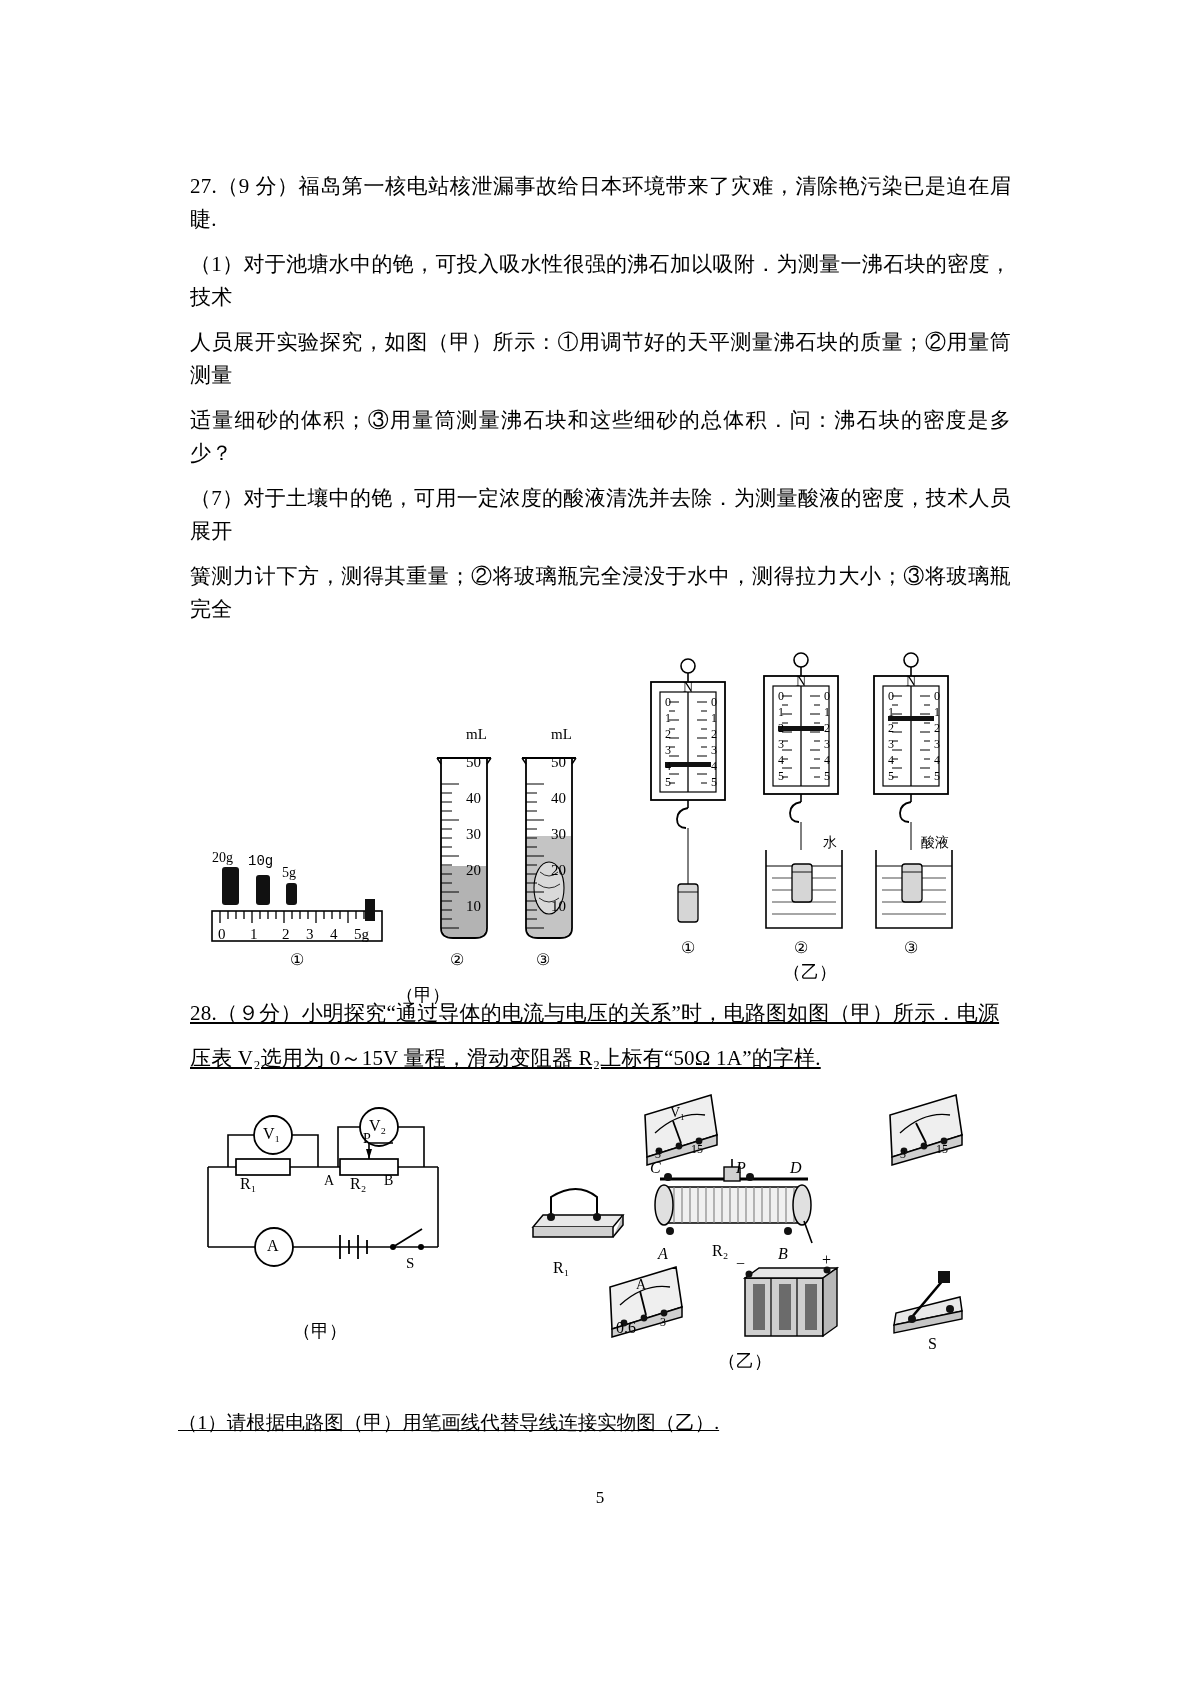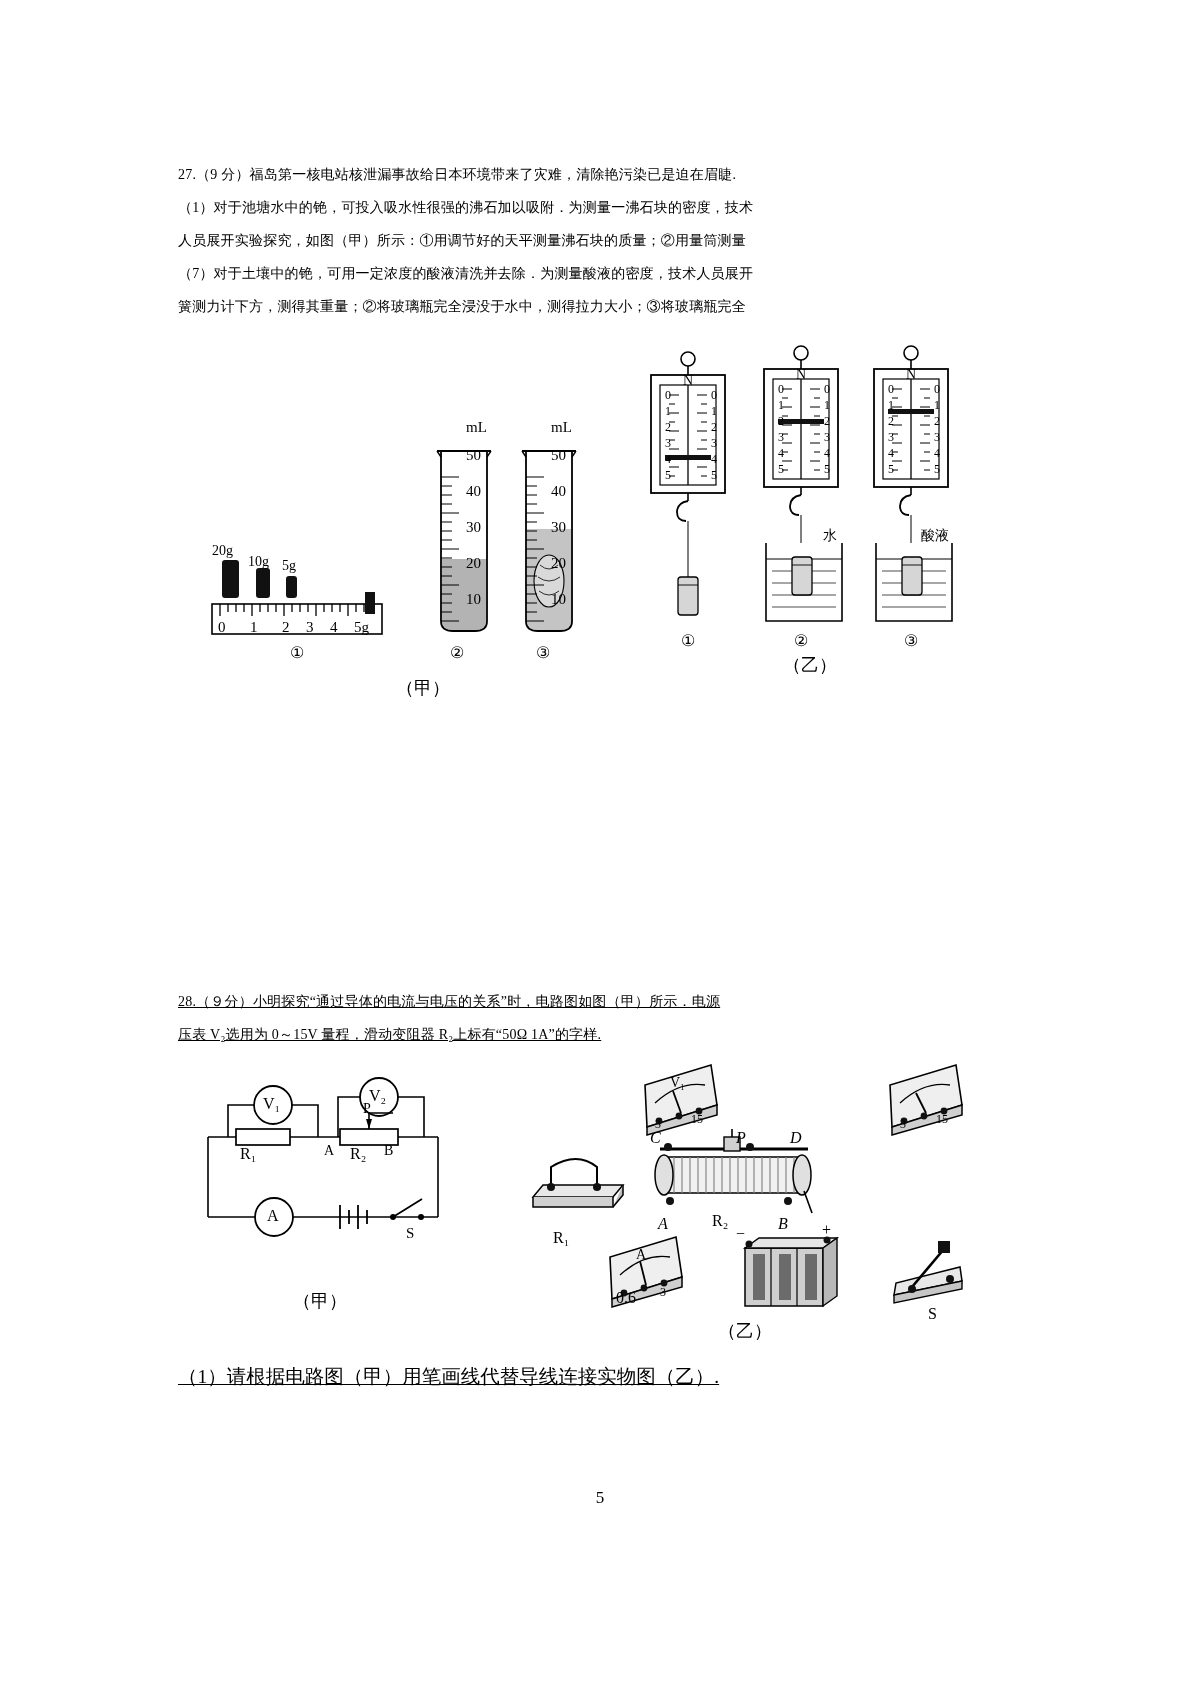--- a/index.html
+++ b/index.html
@@ -13,59 +13,60 @@
   }
   .page{
     position:absolute;
     left:0;top:0;width:1200px;height:1698px;
   }
   .content{
     position:absolute;
     left:178px;top:158px;width:845px;
   }
   .para{
-    font-size:14px;
+    font-size:21px;
     line-height:33px;
     letter-spacing:0.2px;
     text-align:justify;
-    margin:0;
+    margin:12px;
   }
   .fig-area{
     position:relative;
     width:845px;
     height:330px;
     margin-top:8px;
   }
   
   .lbl{ position:absolute; font-family:"Liberation Serif", serif; }
   .cn{ font-family:"Liberation Sans", sans-serif; }
   svg{ display:block; }
 
   .q28-wrap{ position:absolute; left:178px; top:985px; width:845px;text-decoration:underline; }
   .q28-figs{ position:relative; width:845px; height:300px; margin-top:6px;}
-  .footer-q{ font-size:19.5px; line-height:32px; margin-top:4px;}
+  .footer-q{ font-size:19.5px; line-height:32px; margin-top:20px;}
 
   .pagenum{
     position:absolute;
     left:0;right:0;
     top:1488px;
     text-align:center;
     font-size:17px;
     font-family:"Liberation Serif", serif;
   }
 </style>
 </head>
 <body>
 
 <div class="page">
 
   <div class="content">
     <p class="para">27.（9 分）福岛第一核电站核泄漏事故给日本环境带来了灾难，清除艳污染已是迫在眉睫.</p>
     <p class="para">（1）对于池塘水中的铯，可投入吸水性很强的沸石加以吸附．为测量一沸石块的密度，技术</p>
     <p class="para">人员展开实验探究，如图（甲）所示：①用调节好的天平测量沸石块的质量；②用量筒测量</p>
+    <p class="para">适量细砂的体积；③用量筒测量沸石块和这些细砂的总体积．问：沸石块的密度是多少？</p>
     <p class="para">（7）对于土壤中的铯，可用一定浓度的酸液清洗并去除．为测量酸液的密度，技术人员展开</p>
     <p class="para">簧测力计下方，测得其重量；②将玻璃瓶完全浸没于水中，测得拉力大小；③将玻璃瓶完全</p>
 
     <div class="fig-area">
 
       <svg style="position:absolute;left:30px;top:215px;" width="215" height="115" viewBox="0 0 215 115">
 
         <rect x="14" y="14" width="17" height="38" rx="3" fill="#111"></rect>
         <rect x="48" y="22" width="14" height="30" rx="3" fill="#111"></rect>
         <rect x="78" y="30" width="11" height="22" rx="3" fill="#111"></rect>
@@ -91,21 +92,21 @@
             <line x1="132" y1="58" x2="132" y2="66"></line>
           <line x1="140" y1="58" x2="140" y2="70"></line>
             <line x1="148" y1="58" x2="148" y2="66"></line>
           <line x1="156" y1="58" x2="156" y2="66"></line>
             <line x1="164" y1="58" x2="164" y2="66"></line>
         </g>
 
         <rect x="157" y="46" width="10" height="22" fill="#111"></rect>
       </svg>
       <span class="lbl" style="left:34px;top:212px;font-size:14px;">20g</span>
-      <span class="lbl" style="left:70px;top:223px;font-size:14px;">10g</span>
+      <span class="lbl" style="left:70px;top:215px;font-size:14px;font-family:Liberation Mono, monospace;">10g</span>
       <span class="lbl" style="left:104px;top:227px;font-size:14px;">5g</span>
 
       <span class="lbl" style="left:40px;top:288px;font-size:15px;">0</span>
       <span class="lbl" style="left:72px;top:288px;font-size:15px;">1</span>
       <span class="lbl" style="left:104px;top:288px;font-size:15px;">2</span>
       <span class="lbl" style="left:128px;top:288px;font-size:15px;">3</span>
       <span class="lbl" style="left:152px;top:288px;font-size:15px;">4</span>
       <span class="lbl" style="left:176px;top:288px;font-size:15px;">5g</span>
       <span class="lbl" style="left:112px;top:312px;font-size:16px;">①</span>
 

